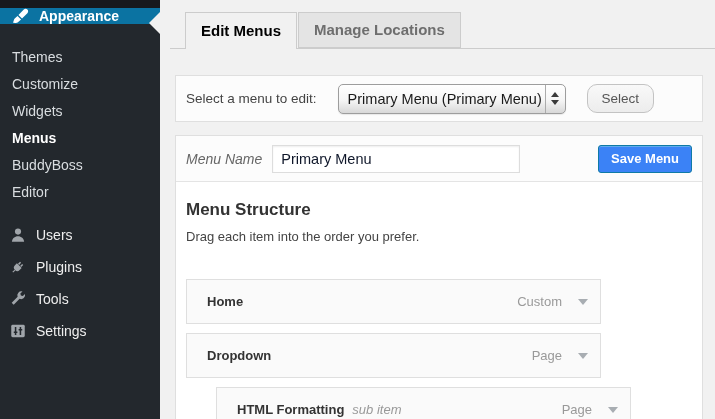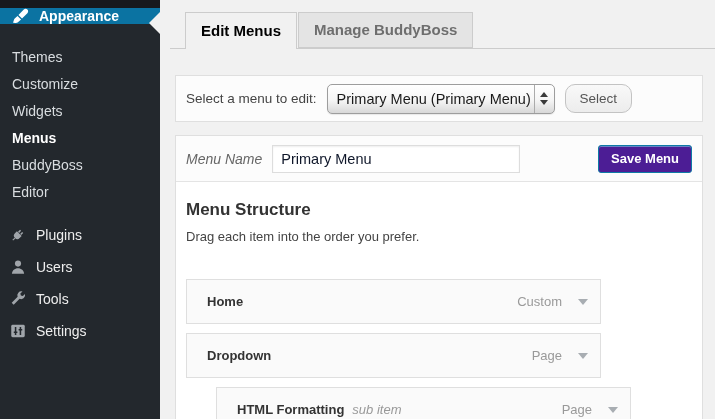--- a/index.html
+++ b/index.html
@@ -27,21 +27,21 @@
   .main { position: absolute; left: 160px; top: 0; width: 555px; height: 419px; background: #f1f1f1; }
   .tab-line { position: absolute; left: 10px; right: 0; top: 48px; height: 1px; background: #ccc; }
   .tab { position: absolute; top: 12px; font-size: 15px; font-weight: 700; padding: 0 15px; cursor: pointer; }
   .tab.active { left: 25px; height: 37px; line-height: 35px; background: #f1f1f1; border: 1px solid #ccc;
      border-bottom: none; color: #000; z-index: 2; }
   .tab.inactive { left: 138px; height: 36px; line-height: 34px; background: #e4e4e4; border: 1px solid #ccc;
      color: #6e6e6e; }
 
   
   .manage-menus { position: absolute; left: 15px; top: 75px; width: 528px; height: 47px; background: #fcfcfc;
-     border: 1px solid #dfdfdf; display: flex; align-items: center; padding: 0 10px; gap: 10px; }
+     border: 1px solid #dfdfdf; display: flex; align-items: center; padding: 0 10px; gap: 21px; }
   .manage-menus .lbl { font-size: 13.5px; color: #444; white-space: nowrap; }
   .fake-select { width: 228px; height: 30px; border: 1px solid #9d9d9d; border-radius: 5px;
      background: linear-gradient(#ffffff 0%, #f5f5f5 55%, #d8d8d8 100%);
      display: flex; align-items: center; cursor: pointer; overflow: hidden;
      box-shadow: 0 1px 1px rgba(0,0,0,.08); }
   .fake-select .val { flex: 1; font-size: 14.5px; color: #1a1a1a; padding: 0 9px; white-space: nowrap; overflow: hidden; }
   .stepper { width: 20px; height: 100%; border-left: 1px solid #ababab; display: flex; flex-direction: column;
      align-items: center; justify-content: center; gap: 3px; }
   .tri-up { width: 0; height: 0; border-left: 4px solid transparent; border-right: 4px solid transparent; border-bottom: 5px solid #3a3a3a; }
   .tri-dn { width: 0; height: 0; border-left: 4px solid transparent; border-right: 4px solid transparent; border-top: 5px solid #3a3a3a; }
@@ -49,21 +49,21 @@
      border: 1px solid #c3c3c3; border-radius: 10px; cursor: pointer; font-family: inherit; }
 
   
   .panel { position: absolute; left: 15px; top: 135px; width: 528px; height: 292px; background: #fff; border: 1px solid #dfdfdf; }
   .panel-header { height: 46px; background: #fcfcfc; border-bottom: 1px solid #e4e4e4; display: flex; align-items: center;
      padding: 0 10px; }
   .menu-name-label { font-style: italic; font-size: 14px; color: #666; margin-right: 10px; white-space: nowrap; }
   .menu-name-input { width: 248px; height: 28px; border: 1px solid #ddd; background: #fff; font-size: 14.5px; color: #0f172a;
      padding: 0 8px; font-family: inherit; box-shadow: inset 0 1px 2px rgba(0,0,0,.07); }
   .spacer { flex: 1; }
-  .btn-primary { height: 28px; padding: 0 12px; font-size: 13px; font-weight: 700; color: #fff; background: #4c1d95;
+  .btn-primary { height: 28px; padding: 0 12px; font-size: 13px; font-weight: 700; color: #fff; background: #3b82f6;
      border: 1px solid #0f7aa6; border-radius: 3px; cursor: pointer; font-family: inherit;
      box-shadow: inset 0 1px 0 rgba(120,200,230,.6); }
   .panel-body { padding: 14px 10px 0 10px; }
   .structure-heading { font-size: 17px; font-weight: 700; color: #333; margin: 4px 0 9px 0; }
   .structure-hint { font-size: 13px; color: #444; margin: 0 0 35px 0; }
   .menu-item { width: 415px; height: 45px; background: #fafafa; border: 1px solid #dfdfdf; display: flex;
      align-items: center; padding: 0 12px 0 20px; margin-bottom: 9px; cursor: move; }
   .menu-item.sub { margin-left: 30px; }
   .mi-title { font-size: 13px; font-weight: 700; color: #333; }
   .mi-sublabel { font-size: 13px; font-style: italic; color: #999; margin-left: 8px; }
@@ -93,35 +93,35 @@
       <div class="submenu-item">Customize</div>
       <div class="submenu-item">Widgets</div>
       <div class="submenu-item current">Menus</div>
       <div class="submenu-item">BuddyBoss</div>
       <div class="submenu-item">Editor</div>
     </div>
 
     <div class="bottom-menu">
       <div class="bottom-item">
         <svg viewBox="0 0 20 20">
+          <circle cx="10" cy="6.2" r="3.4"></circle>
+          <path d="M3.2 17.6c.3-3.7 3.2-6.2 6.8-6.2s6.5 2.5 6.8 6.2z"></path>
+        </svg>
+        <span class="label">Users</span>
+      </div>
+      <div class="bottom-item">
+        <svg viewBox="0 0 20 20">
           <g transform="rotate(45 10 10)">
             <path d="M6.3 8h7.4v3.1a3.7 3.7 0 0 1-3.7 3.7 3.7 3.7 0 0 1-3.7-3.7z"></path>
             <rect x="7.5" y="4.3" width="1.7" height="3.2"></rect>
             <rect x="10.8" y="4.3" width="1.7" height="3.2"></rect>
             <rect x="9.4" y="14.8" width="1.2" height="3.4"></rect>
           </g>
         </svg>
         <span class="label">Plugins</span>
-      </div>
-      <div class="bottom-item">
-        <svg viewBox="0 0 20 20">
-          <circle cx="10" cy="6.2" r="3.4"></circle>
-          <path d="M3.2 17.6c.3-3.7 3.2-6.2 6.8-6.2s6.5 2.5 6.8 6.2z"></path>
-        </svg>
-        <span class="label">Users</span>
       </div>
       <div class="bottom-item">
         <svg viewBox="0 0 20 20">
           <path d="M17.7 4.4a4.4 4.4 0 0 1-5.9 5.4l-6.6 6.6-2.2-2.2 6.6-6.6a4.4 4.4 0 0 1 5.4-5.9L12.6 4l.6 2.2 2.2.6z"></path>
         </svg>
         <span class="label">Tools</span>
       </div>
       <div class="bottom-item">
         <svg viewBox="0 0 20 20">
           <rect x="2.5" y="3" width="15" height="14" rx="1.6"></rect>
@@ -130,21 +130,21 @@
         </svg>
         <span class="label">Settings</span>
       </div>
     </div>
   </div>
 
   <div class="main">
 
     <div class="tab-line"></div>
     <div class="tab active">Edit Menus</div>
-    <div class="tab inactive">Manage BuddyBoss</div>
+    <div class="tab inactive">Manage Locations</div>
 
     <div class="manage-menus">
       <span class="lbl">Select a menu to edit:</span>
       <div class="fake-select">
         <span class="val">Primary Menu (Primary Menu)</span>
         <div class="stepper">
           <div class="tri-up"></div>
           <div class="tri-dn"></div>
         </div>
       </div>

